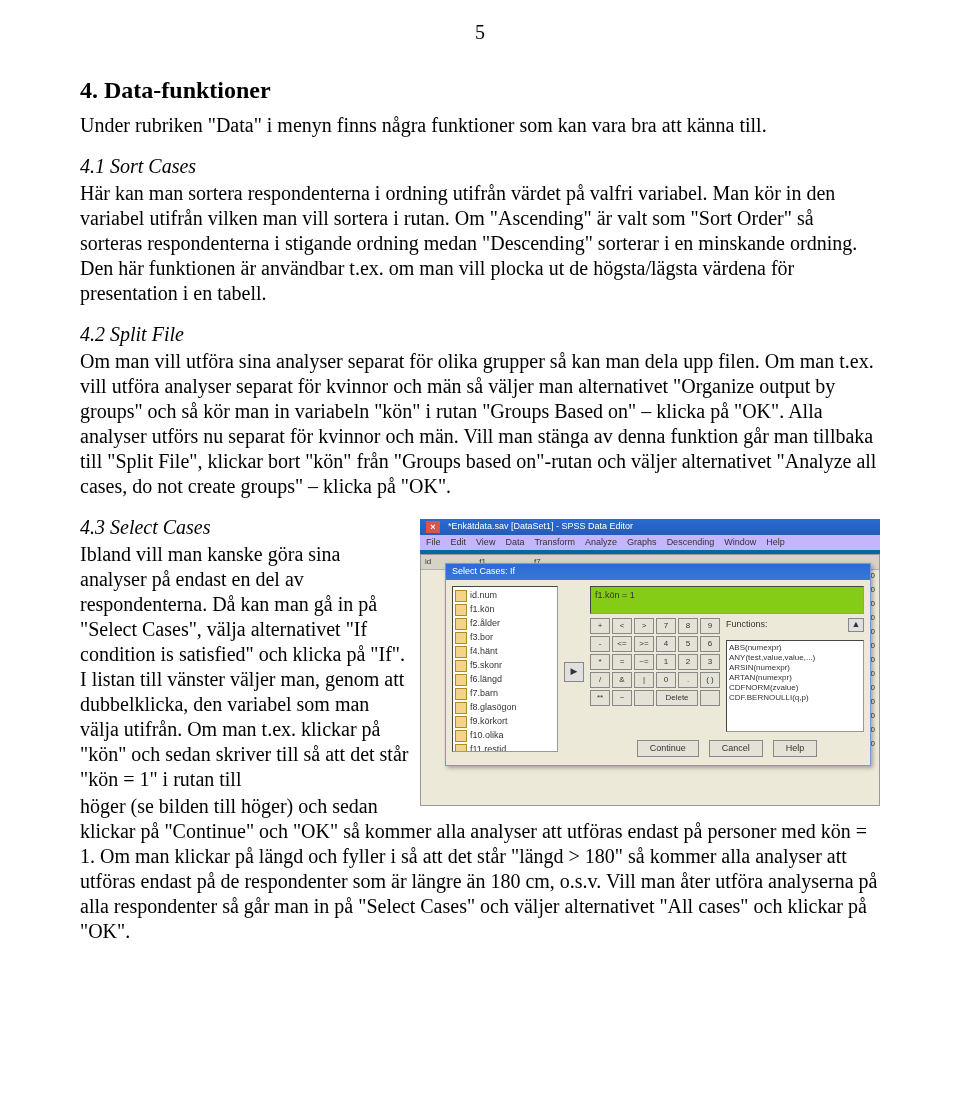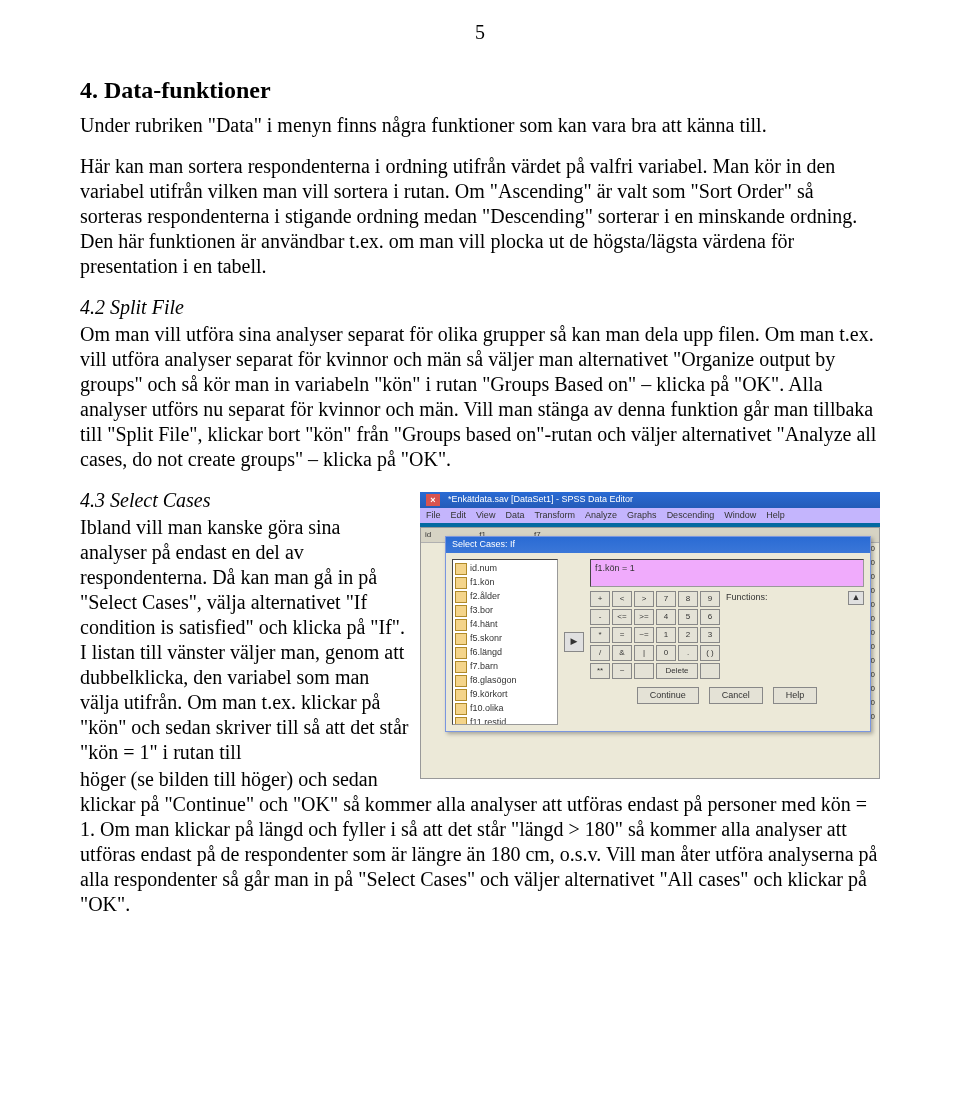--- a/index.html
+++ b/index.html
@@ -140,21 +140,21 @@
     text-align: center;
     line-height: 16px;
   }
   .spss .rightside {
     flex: 1;
     display: flex;
     flex-direction: column;
     gap: 4px;
   }
   .spss .expr {
-    background: #f0abfc;
+    background: #84cc16;
     border: 1px inset #999;
     height: 20px;
     padding: 3px 4px;
   }
   .spss .calc-func {
     display: flex;
     gap: 6px;
   }
   .spss .calc {
     display: grid;
@@ -231,20 +231,21 @@
 <div class="page">
   <div class="pagenum">5</div>
 
   <h2 class="section-heading">4. Data-funktioner</h2>
 
   <div class="block">
     <p>Under rubriken "Data" i menyn finns några funktioner som kan vara bra att känna till.</p>
   </div>
 
   <div class="block">
+    <p><span class="ital">4.1 Sort Cases</span></p>
     <p>Här kan man sortera respondenterna i ordning utifrån värdet på valfri variabel. Man kör in den variabel utifrån vilken man vill sortera i rutan. Om "Ascending" är valt som "Sort Order" så sorteras respondenterna i stigande ordning medan "Descending" sorterar i en minskande ordning. Den här funktionen är användbar t.ex. om man vill plocka ut de högsta/lägsta värdena för presentation i en tabell.</p>
   </div>
 
   <div class="block">
     <p><span class="ital">4.2 Split File</span></p>
     <p>Om man vill utföra sina analyser separat för olika grupper så kan man dela upp filen. Om man t.ex. vill utföra analyser separat för kvinnor och män så väljer man alternativet "Organize output by groups" och så kör man in variabeln "kön" i rutan "Groups Based on" – klicka på "OK". Alla analyser utförs nu separat för kvinnor och män. Vill man stänga av denna funktion går man tillbaka till "Split File", klickar bort "kön" från "Groups based on"-rutan och väljer alternativet "Analyze all cases, do not create groups" – klicka på "OK".</p>
   </div>
 
   <div class="section43-wrap">
     <div class="floatimg">
@@ -374,20 +375,28 @@
                     <div class="k">~</div>
                     <div class="k"></div>
                     <div class="k wide">Delete</div>
                     <div class="k"></div>
                   </div>
                   <div class="funcbox">
                     <div class="lbl">
                       <span>Functions:</span>
                       <span class="up">▲</span>
                     </div>
+                    <div class="funclist">
+                      <div>ABS(numexpr)</div>
+                      <div>ANY(test,value,value,...)</div>
+                      <div>ARSIN(numexpr)</div>
+                      <div>ARTAN(numexpr)</div>
+                      <div>CDFNORM(zvalue)</div>
+                      <div>CDF.BERNOULLI(q,p)</div>
+                    </div>
                   </div>
                 </div>
                 <div class="dlg-buttons">
                   <div class="btn">Continue</div>
                   <div class="btn">Cancel</div>
                   <div class="btn">Help</div>
                 </div>
               </div>
             </div>
           </div>

